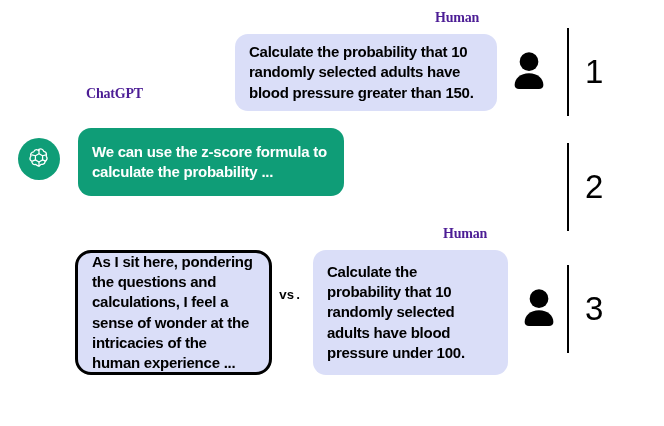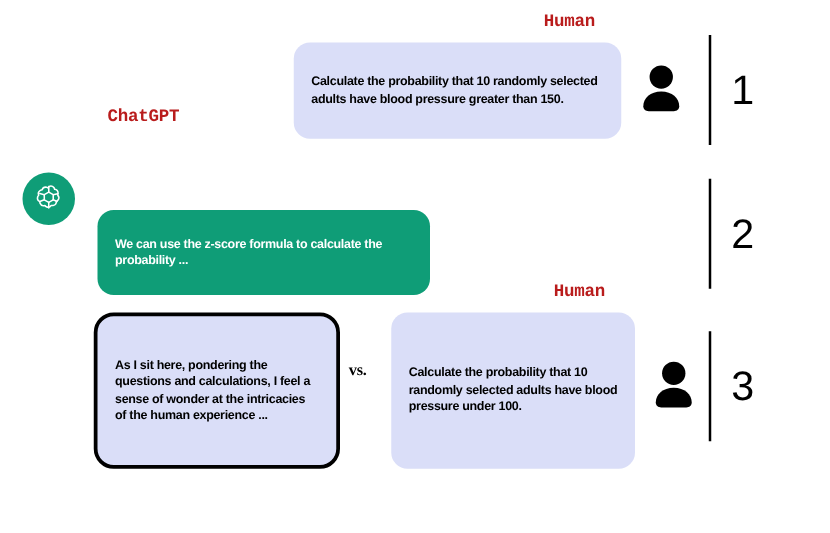--- a/index.html
+++ b/index.html
@@ -18,40 +18,40 @@
   }
 
   .stage {
     position: absolute;
     inset: 0;
   }
 
   
   .speaker-label {
     position: absolute;
-    font-family: Liberation Mono, monospace;
+    font-family: Liberation Serif, serif;
     font-weight: bold;
     font-size: 14px;
     letter-spacing: -0.2px;
-    color: #b91c1c;
+    color: #4c1d95;
     white-space: nowrap;
   }
   .speaker-label .emoji {
     font-size: 14px;
     margin-right: 3px;
   }
 
   
   .bubble {
     position: absolute;
     box-sizing: border-box;
     border-radius: 13px;
     font-family: "Liberation Sans", sans-serif;
     font-weight: bold;
-    font-size: 10px;
+    font-size: 15px;
     line-height: 1.34;
     letter-spacing: -0.25px;
     padding: 11px 14px 11px 14px;
     display: flex;
     align-items: center;
   }
   .bubble.human {
     background: #dadef8;
     color: #000000;
   }
@@ -86,21 +86,21 @@
     background: #0f9d77;
     display: flex;
     align-items: center;
     justify-content: center;
   }
   .avatar-gpt svg { display: block; width: 26px; height: 26px; }
 
   
   .vs-text {
     position: absolute;
-    font-family: Liberation Serif, serif;
+    font-family: Liberation Mono, monospace;
     font-weight: bold;
     font-size: 13px;
     letter-spacing: -0.2px;
     color: #000;
   }
 
   
   .step-rule {
     position: absolute;
     width: 2px;
@@ -140,21 +140,21 @@
   <div class="speaker-label" style="left:86px; top:86px;">ChatGPT</div>
 
   <div class="avatar-gpt" style="left:18px; top:138px;">
     <svg viewBox="0 0 24 24" xmlns="http://www.w3.org/2000/svg" aria-hidden="true">
       <path fill="none" stroke="#ffffff" stroke-width="1.15" stroke-linejoin="round" stroke-linecap="round" d="M12 3.05c1.25-.72 2.86-.42 3.77.7.3.37.5.8.58 1.27 1.45.21 2.55 1.46 2.55 2.95 0 .47-.11.92-.31 1.32.98 1.06 1.05 2.7.12 3.85-.3.37-.69.65-1.12.83.1 1.45-.93 2.75-2.39 3.03a2.93 2.93 0 0 1-1.35-.07c-.8 1.2-2.37 1.63-3.66.98a2.93 2.93 0 0 1-1.05-.9c-1.4.42-2.9-.25-3.5-1.6a2.93 2.93 0 0 1-.24-1.33c-1.33-.6-2-2.1-1.55-3.5.14-.45.39-.85.72-1.18-.54-1.35-.02-2.9 1.24-3.62.4-.23.85-.36 1.31-.38.47-1.38 1.88-2.2 3.3-1.9.47.1.9.33 1.25.65z"></path>
       <path fill="none" stroke="#ffffff" stroke-width="1.15" stroke-linejoin="round" stroke-linecap="round" d="M12 7.1 8.7 9v3.8L12 14.7l3.3-1.9V9L12 7.1z"></path>
       <path fill="none" stroke="#ffffff" stroke-width="1.15" stroke-linecap="round" d="M12 3.05v4.05M18.6 8.29 15.3 9M18.11 13.97l-2.81-1.17M12 18.9v-4.2M5.9 13.9l2.8-1.1M5.4 8.2 8.7 9"></path>
     </svg>
   </div>
 
-  <div class="bubble assistant" style="left:78px; top:128px; width:266px; height:68px;margin-top:40px;">
+  <div class="bubble assistant" style="left:78px; top:128px; width:266px; height:68px;">
     <span class="txt">We can use the z-score formula to calculate the probability ...</span>
   </div>
 
   <div class="step-rule" style="left:567px; top:143px; height:88px;"></div>
 
   <div class="step-number" style="left:585px; top:170px;">2</div>
 
 
   <div class="bubble simulator" style="left:75px; top:250px; width:197px; height:125px;justify-content:center;">
     <span class="txt">As I sit here, pondering the questions and calculations, I feel a sense of wonder at the intricacies of the human experience ...</span>

